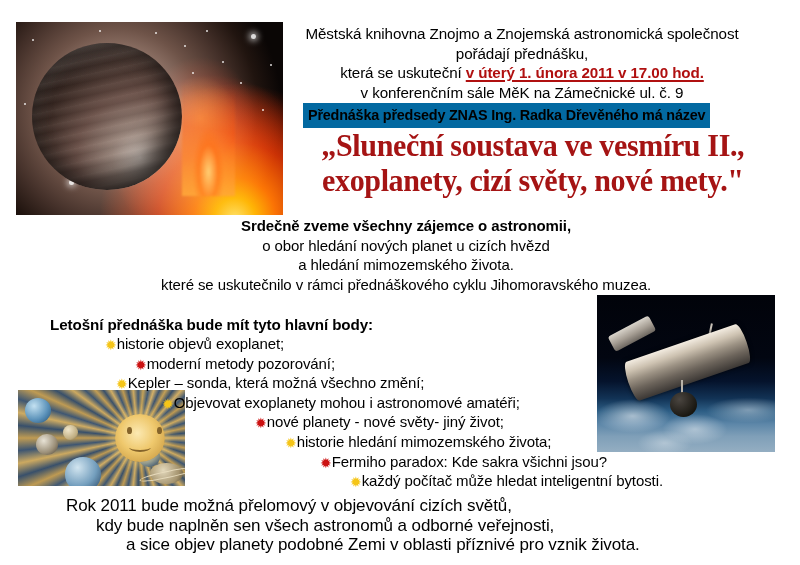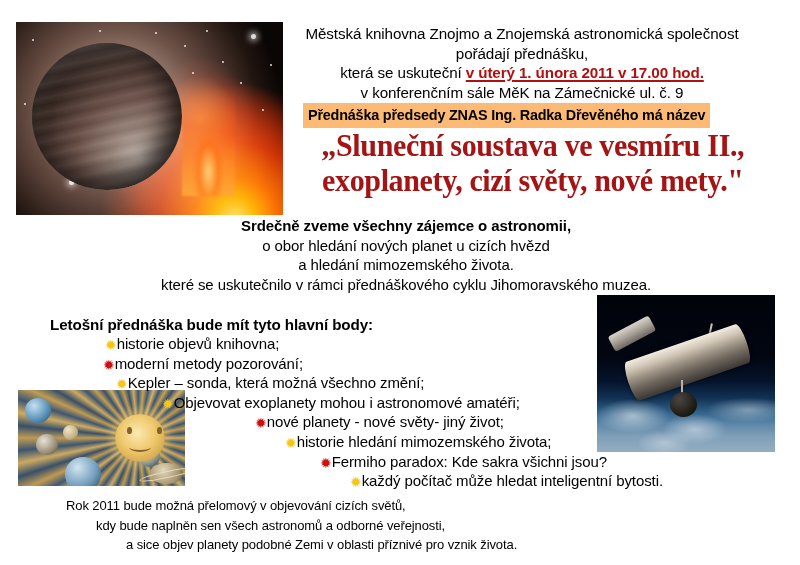--- a/index.html
+++ b/index.html
@@ -214,21 +214,21 @@
   .date-highlight {
     color: #b01010;
     font-weight: bold;
     text-decoration: underline;
     text-decoration-thickness: 2px;
     text-underline-offset: 2px;
   }
 
   #banner {
     left: 303px; top: 103px;
-    background: #fdba74;
+    background: #0369a1;
     color: #000;
     font-weight: bold;
     font-size: 14.4px;
     line-height: 20px;
     padding: 2px 5px 3px 5px;
     letter-spacing: -0.2px;
     white-space: nowrap;
   }
 
   #title {
@@ -282,21 +282,21 @@
     line-height: 14px;
     vertical-align: baseline;
     transform: translateY(1px);
   }
   #bullets .star.y { color: #f5c518; }
   #bullets .star.r { color: #cc1111; }
 
   #closing {
     left: 44px; top: 496px;
     width: 700px;
-    font-size: 13px;
+    font-size: 17px;
     line-height: 19.6px;
     letter-spacing: -0.1px;
   }
   #closing .line { white-space: nowrap; display: block; }
 </style>
 </head>
 <body>
 
 <div id="poster">
 
@@ -351,22 +351,22 @@
     <div class="pl p3"></div>
     <div class="pl p4"></div>
     <div class="pl p5"></div>
     <div class="ring"></div>
     <div class="sun"></div>
   </div>
 
   <div class="txt" id="bullets-heading">Letošní přednáška bude mít tyto hlavní body:</div>
 
   <div class="txt" id="bullets">
-    <span class="b-item" style="margin-left:55px"><span class="star y">✹</span><span>historie objevů knihovna;</span></span>
-    <span class="b-item" style="margin-left:53px"><span class="star r">✹</span><span>moderní metody pozorování;</span></span>
+    <span class="b-item" style="margin-left:55px"><span class="star y">✹</span><span>historie objevů exoplanet;</span></span>
+    <span class="b-item" style="margin-left:85px"><span class="star r">✹</span><span>moderní metody pozorování;</span></span>
     <span class="b-item" style="margin-left:66px"><span class="star y">✹</span><span>Kepler – sonda, která možná všechno změní;</span></span>
     <span class="b-item" style="margin-left:112px"><span class="star y">✹</span><span>Objevovat exoplanety mohou i astronomové amatéři;</span></span>
     <span class="b-item" style="margin-left:205px"><span class="star r">✹</span><span>nové planety - nové světy- jiný život;</span></span>
     <span class="b-item" style="margin-left:235px"><span class="star y">✹</span><span>historie hledání mimozemského života;</span></span>
     <span class="b-item" style="margin-left:270px"><span class="star r">✹</span><span>Fermiho paradox: Kde sakra všichni jsou?</span></span>
     <span class="b-item" style="margin-left:300px"><span class="star y">✹</span><span>každý počítač může hledat inteligentní bytosti.</span></span>
   </div>
 
   <div class="photo" id="img-hubble">
     <div class="clouds"></div>

